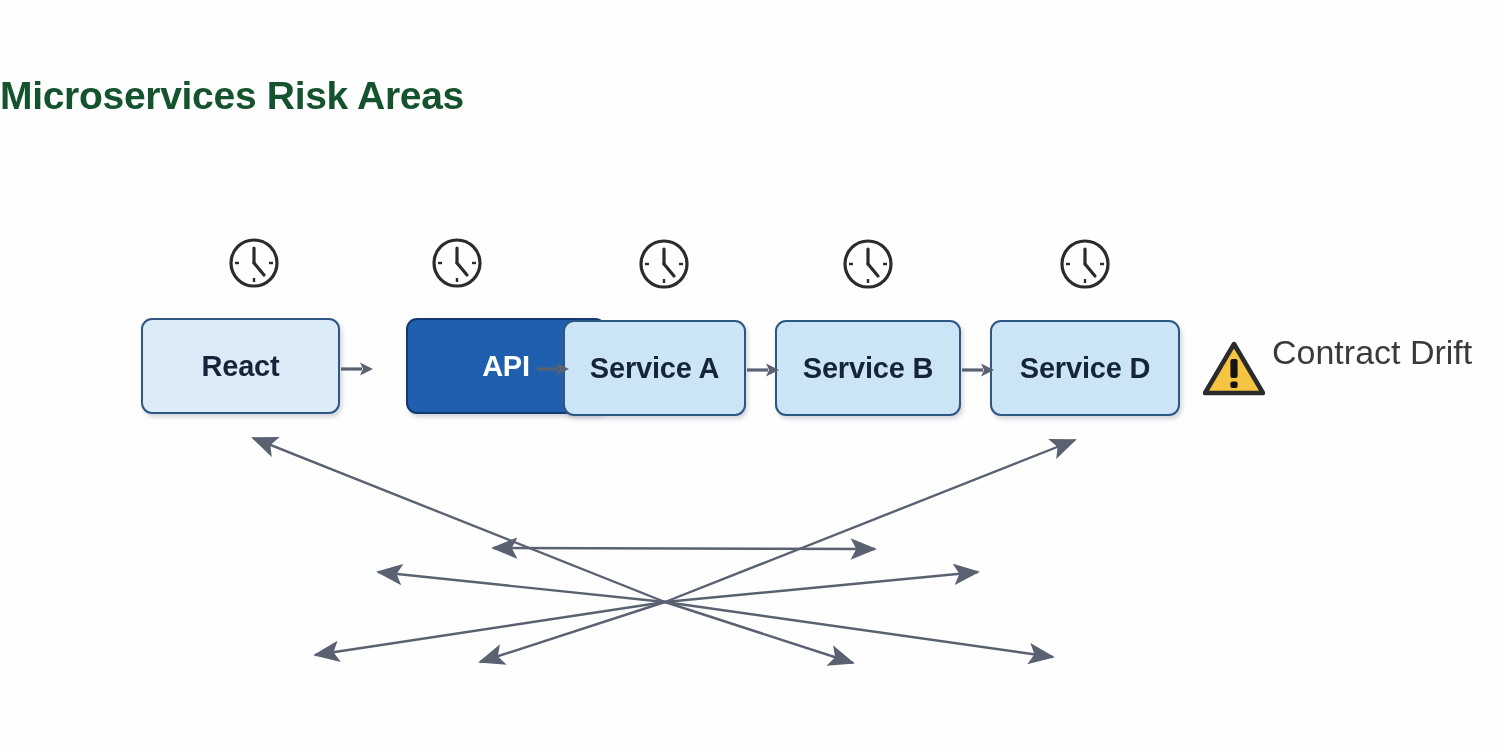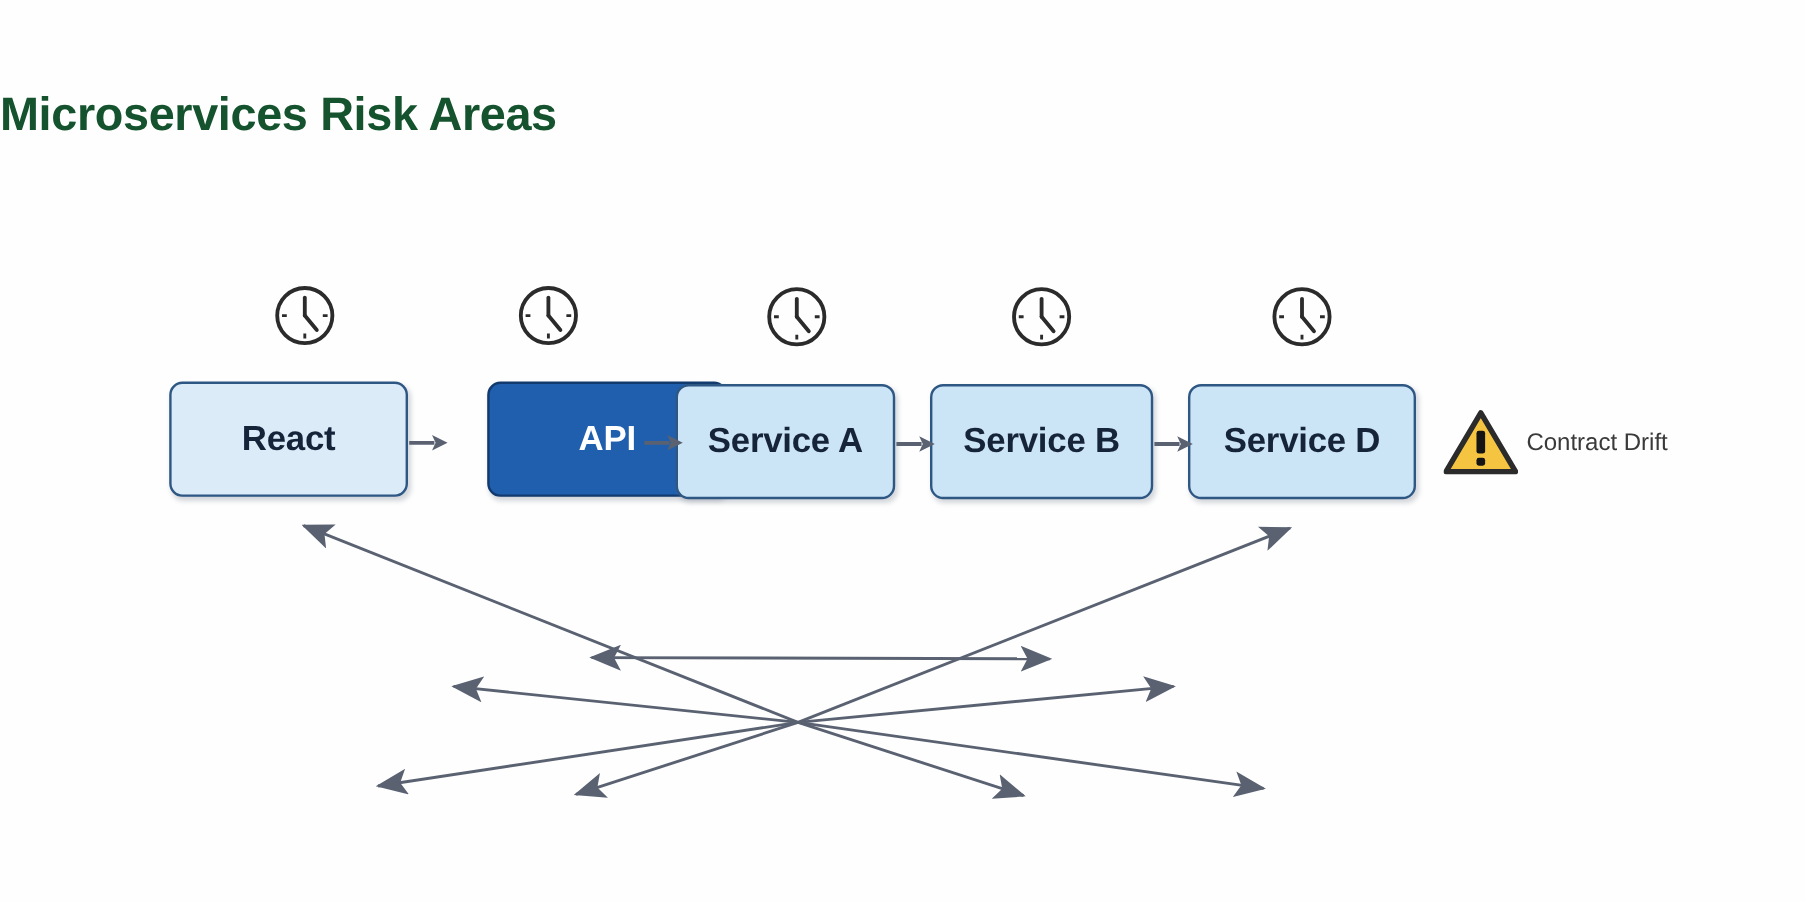--- a/index.html
+++ b/index.html
@@ -69,22 +69,22 @@
   #warning-icon {
     position: absolute;
     left: 1203px;
     top: 341px;
     width: 62px;
     height: 56px;
   }
   #contract-drift-label {
     position: absolute;
     left: 1272px;
-    top: 358px;
-    font-size: 20px;
+    top: 333px;
+    font-size: 34px;
     color: #3a3a3a;
     white-space: nowrap;
     font-family: "Liberation Sans", sans-serif;
   }
 
   
   .pair-label {
     position: absolute;
     font-size: 30px;
     color: #2a2a2a;

